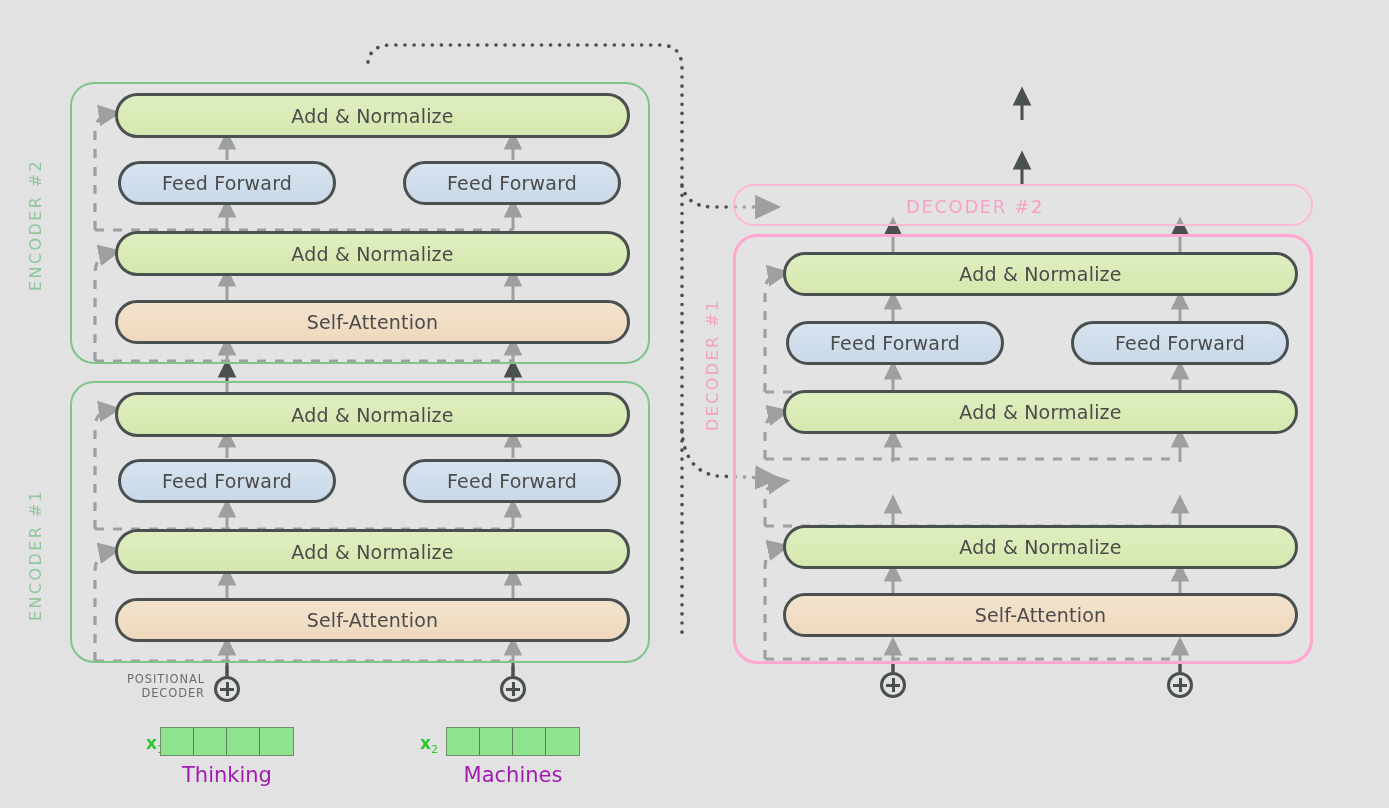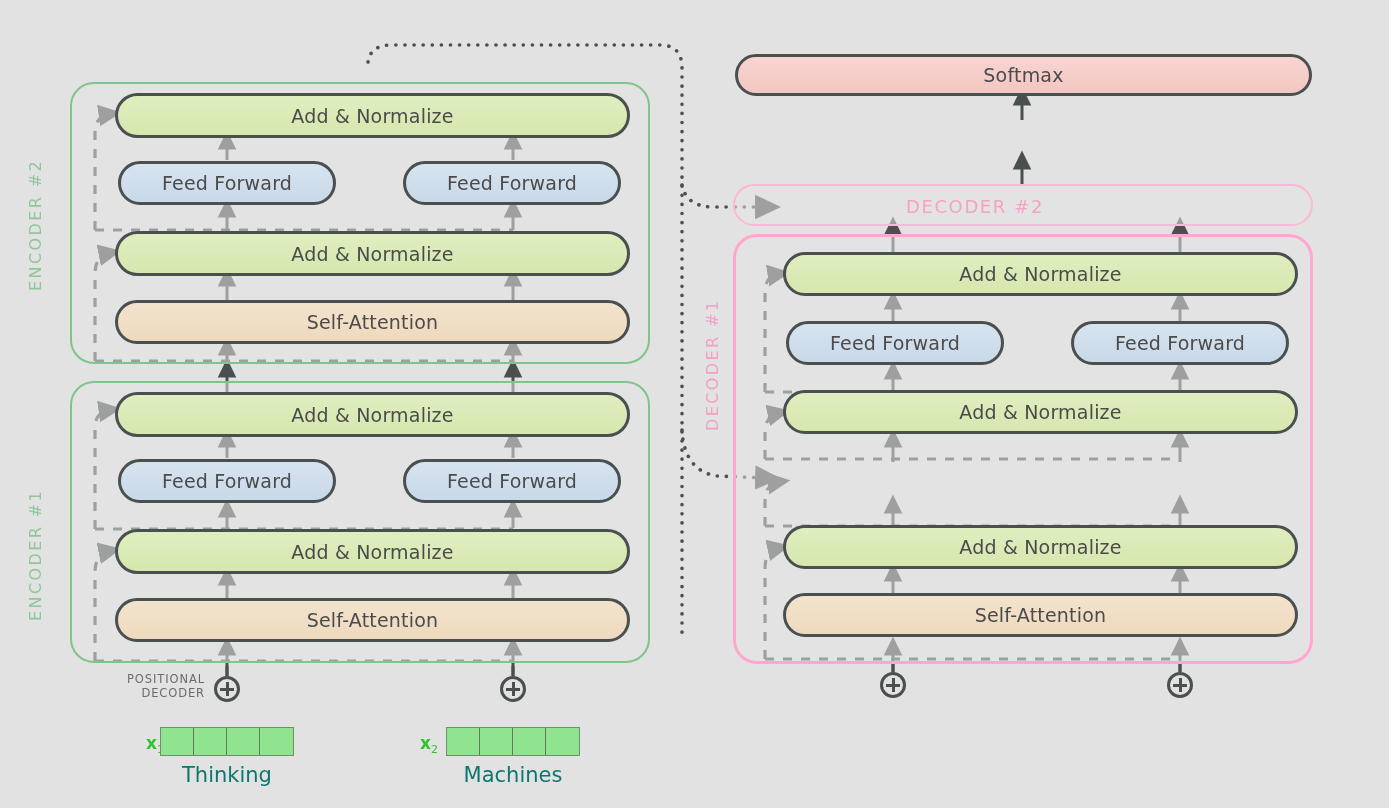--- a/index.html
+++ b/index.html
@@ -103,21 +103,21 @@
   .xlabel {
     position: absolute;
     color: #2fc42f;
     font-size: 17px;
     font-weight: bold;
   }
   .xlabel sub { font-size: 11px; font-weight: normal; }
 
   .word {
     position: absolute;
-    color: #0f766e;
+    color: #a21caf;
     font-size: 21px;
     text-align: center;
   }
 
   .plus {
     position: absolute;
     width: 26px; height: 26px;
     border: 3px solid #4a4f4f;
     border-radius: 50%;
     box-sizing: border-box;
@@ -243,21 +243,20 @@
   <div class="node blue" style="left:403px; top:161px; width:218px; height:44px;">Feed Forward</div>
   <div class="node green" style="left:115px; top:231px; width:515px; height:45px;">Add &amp; Normalize</div>
   <div class="node tan" style="left:115px; top:300px; width:515px; height:44px;">Self-Attention</div>
 
   <div class="node green" style="left:115px; top:392px; width:515px; height:45px;">Add &amp; Normalize</div>
   <div class="node blue" style="left:118px; top:459px; width:218px; height:44px;">Feed Forward</div>
   <div class="node blue" style="left:403px; top:459px; width:218px; height:44px;">Feed Forward</div>
   <div class="node green" style="left:115px; top:529px; width:515px; height:45px;">Add &amp; Normalize</div>
   <div class="node tan" style="left:115px; top:598px; width:515px; height:44px;">Self-Attention</div>
 
-  <div class="node pink" style="left:735px; top:54px; width:577px; height:42px;">Softmax</div>
 
   <div class="group-box group-pink-thin" style="left:733px; top:184px; width:580px; height:42px; border-radius:21px;"></div>
   <div class="center-label" style="left:733px; top:196px; width:484px;">DECODER #2</div>
 
   <div class="group-box group-pink" style="left:733px; top:234px; width:580px; height:430px;"></div>
   <div class="vlabel dec" style="left:703px; top:285px; height:160px;">DECODER #1</div>
 
   <div class="node green" style="left:783px; top:252px; width:515px; height:44px;">Add &amp; Normalize</div>
   <div class="node blue" style="left:786px; top:321px; width:218px; height:44px;">Feed Forward</div>
   <div class="node blue" style="left:1071px; top:321px; width:218px; height:44px;">Feed Forward</div>

